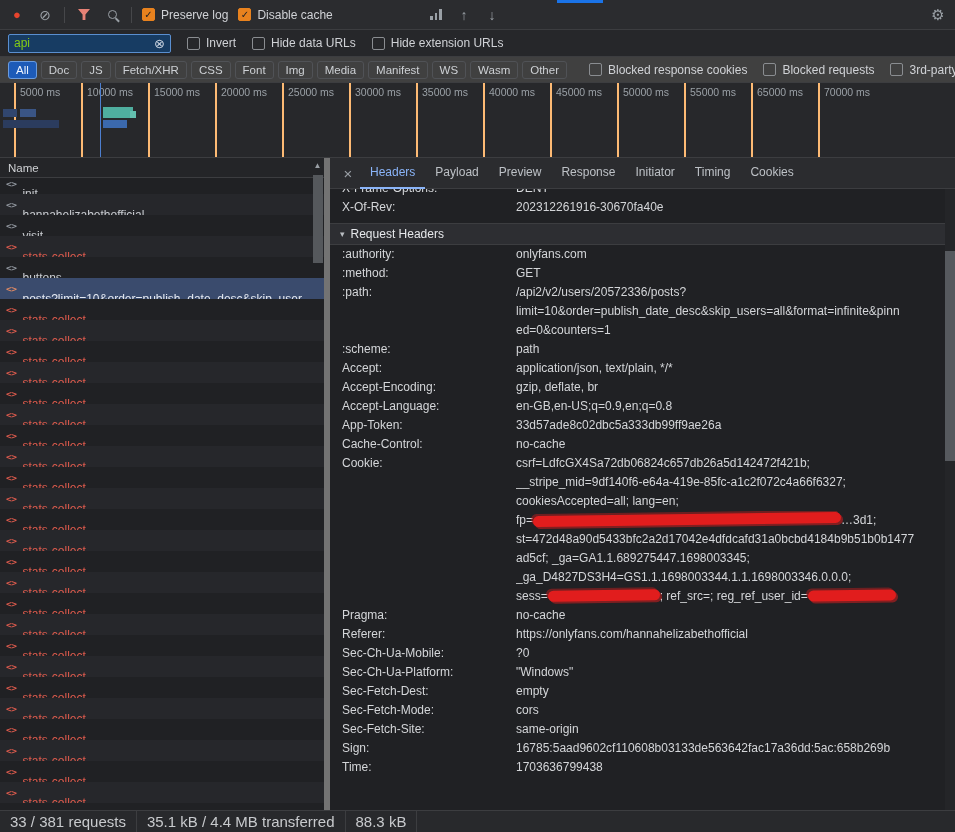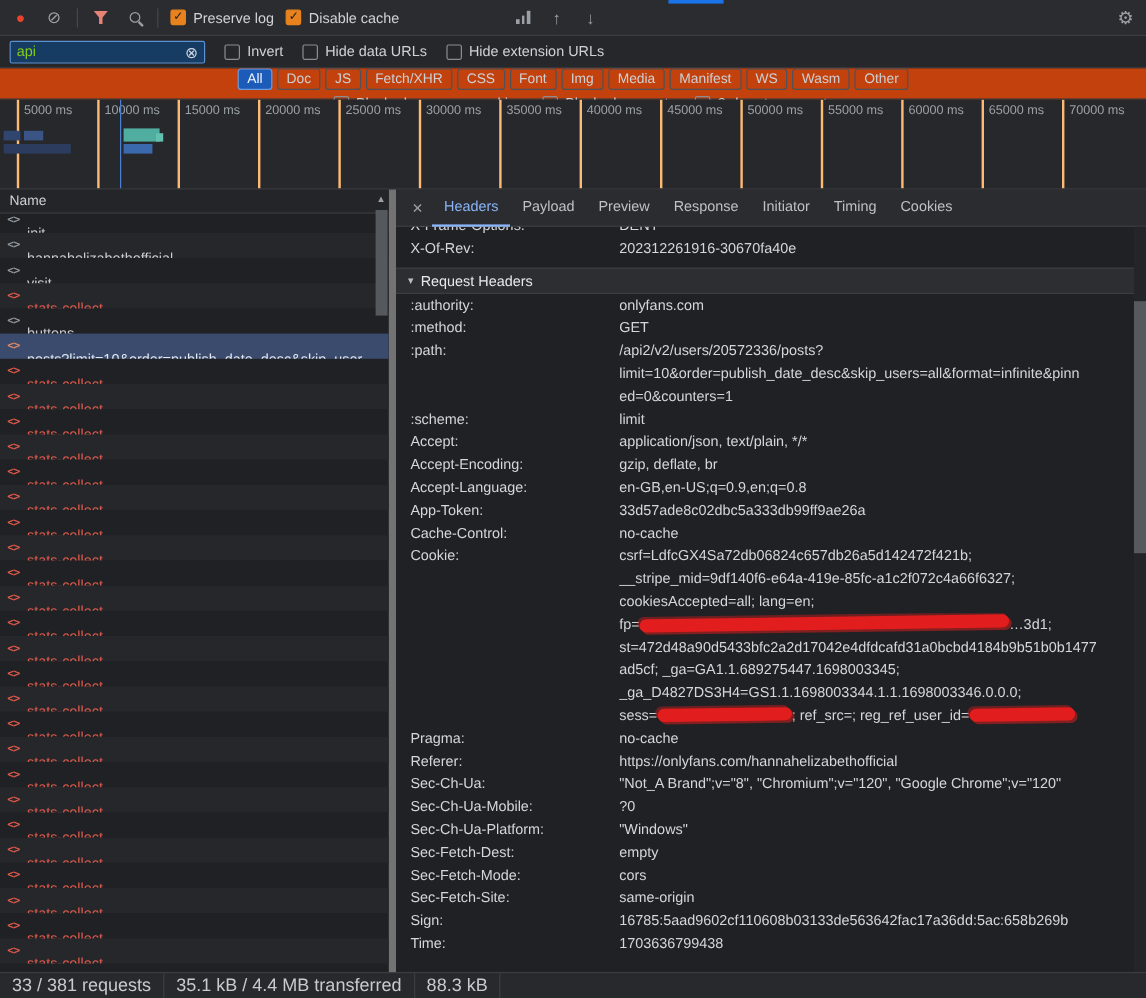--- a/index.html
+++ b/index.html
@@ -5,21 +5,21 @@
   html,body{margin:0;padding:0;background:#202124;}
   *{box-sizing:border-box;}
   .dt{position:relative;width:955px;height:832px;background:#202124;overflow:hidden;
       font-family:"Liberation Sans","DejaVu Sans",sans-serif;font-size:12px;color:#d5d7da;}
 
   
   .bar{position:absolute;left:0;right:0;display:flex;align-items:center;background:#2b2c2f;
        border-bottom:1px solid #3c3d40;}
   .bar.top{top:0;height:30px;padding:0 8px;gap:10px;}
   .bar.filter{top:30px;height:27px;padding:0 8px;gap:16px;background:#26272a;}
-  .bar.chips{top:57px;height:26px;padding:0 8px;gap:4px;background:#c2410c;flex-direction:column;}
+  .bar.chips{top:57px;height:26px;padding:0 8px;gap:4px;background:#404040;}
   .ic{display:inline-flex;align-items:center;justify-content:center;width:18px;height:18px;
       font-size:14px;color:#9aa0a6;cursor:pointer;flex:none;}
   .record{color:#e8442d;font-size:13px;}
   .divider{width:1px;height:16px;background:#46474a;flex:none;}
   .funnel{width:12px;height:11px;background:#e78276;
           clip-path:polygon(0 0,100% 0,62% 50%,62% 100%,38% 100%,38% 50%);}
   .mag{position:relative;width:9px;height:9px;border:1.5px solid #9aa0a6;border-radius:50%;display:inline-block;}
   .maghandle{position:absolute;width:5px;height:1.5px;background:#9aa0a6;transform:rotate(45deg);right:-4px;bottom:-2px;}
   .netcond{display:flex;align-items:flex-end;gap:2px;height:11px;}
   .netcond i{display:block;width:2.5px;background:#9aa0a6;}
@@ -211,21 +211,20 @@
         <span class="tick">10000 ms</span>
         <span class="tick">15000 ms</span>
         <span class="tick">20000 ms</span>
         <span class="tick">25000 ms</span>
         <span class="tick">30000 ms</span>
         <span class="tick">35000 ms</span>
         <span class="tick">40000 ms</span>
         <span class="tick">45000 ms</span>
         <span class="tick">50000 ms</span>
         <span class="tick">55000 ms</span>
-        <span class="tick">60000 ms</span>
         <span class="tick">65000 ms</span>
         <span class="tick">70000 ms</span>
       </div>
     <div class="ovline"></div>
     <div class="wb b1"></div>
     <div class="wb b2"></div>
     <div class="wb b3"></div>
     <div class="wb b4"></div>
     <div class="wb b5"></div>
     <div class="wb b6"></div>
@@ -404,21 +403,21 @@
           <div class="hrow">
             <span class="hn">:path:</span>
             <span class="hv">
               <div class="vline"><span>/api2/v2/users/20572336/posts?</span></div>
               <div class="vline"><span>limit=10&amp;order=publish_date_desc&amp;skip_users=all&amp;format=infinite&amp;pinn</span></div>
               <div class="vline"><span>ed=0&amp;counters=1</span></div>
             </span>
           </div>
           <div class="hrow">
             <span class="hn">:scheme:</span>
-            <span class="hv">limit</span>
+            <span class="hv">path</span>
           </div>
           <div class="hrow">
             <span class="hn">Accept:</span>
             <span class="hv">application/json, text/plain, */*</span>
           </div>
           <div class="hrow">
             <span class="hn">Accept-Encoding:</span>
             <span class="hv">gzip, deflate, br</span>
           </div>
           <div class="hrow">
@@ -448,24 +447,20 @@
           </div>
           <div class="hrow">
             <span class="hn">Pragma:</span>
             <span class="hv">no-cache</span>
           </div>
           <div class="hrow">
             <span class="hn">Referer:</span>
             <span class="hv">https://onlyfans.com/hannahelizabethofficial</span>
           </div>
           <div class="hrow">
-            <span class="hn">Sec-Ch-Ua:</span>
-            <span class="hv">"Not_A Brand";v="8", "Chromium";v="120", "Google Chrome";v="120"</span>
-          </div>
-          <div class="hrow">
             <span class="hn">Sec-Ch-Ua-Mobile:</span>
             <span class="hv">?0</span>
           </div>
           <div class="hrow">
             <span class="hn">Sec-Ch-Ua-Platform:</span>
             <span class="hv">"Windows"</span>
           </div>
           <div class="hrow">
             <span class="hn">Sec-Fetch-Dest:</span>
             <span class="hv">empty</span>

